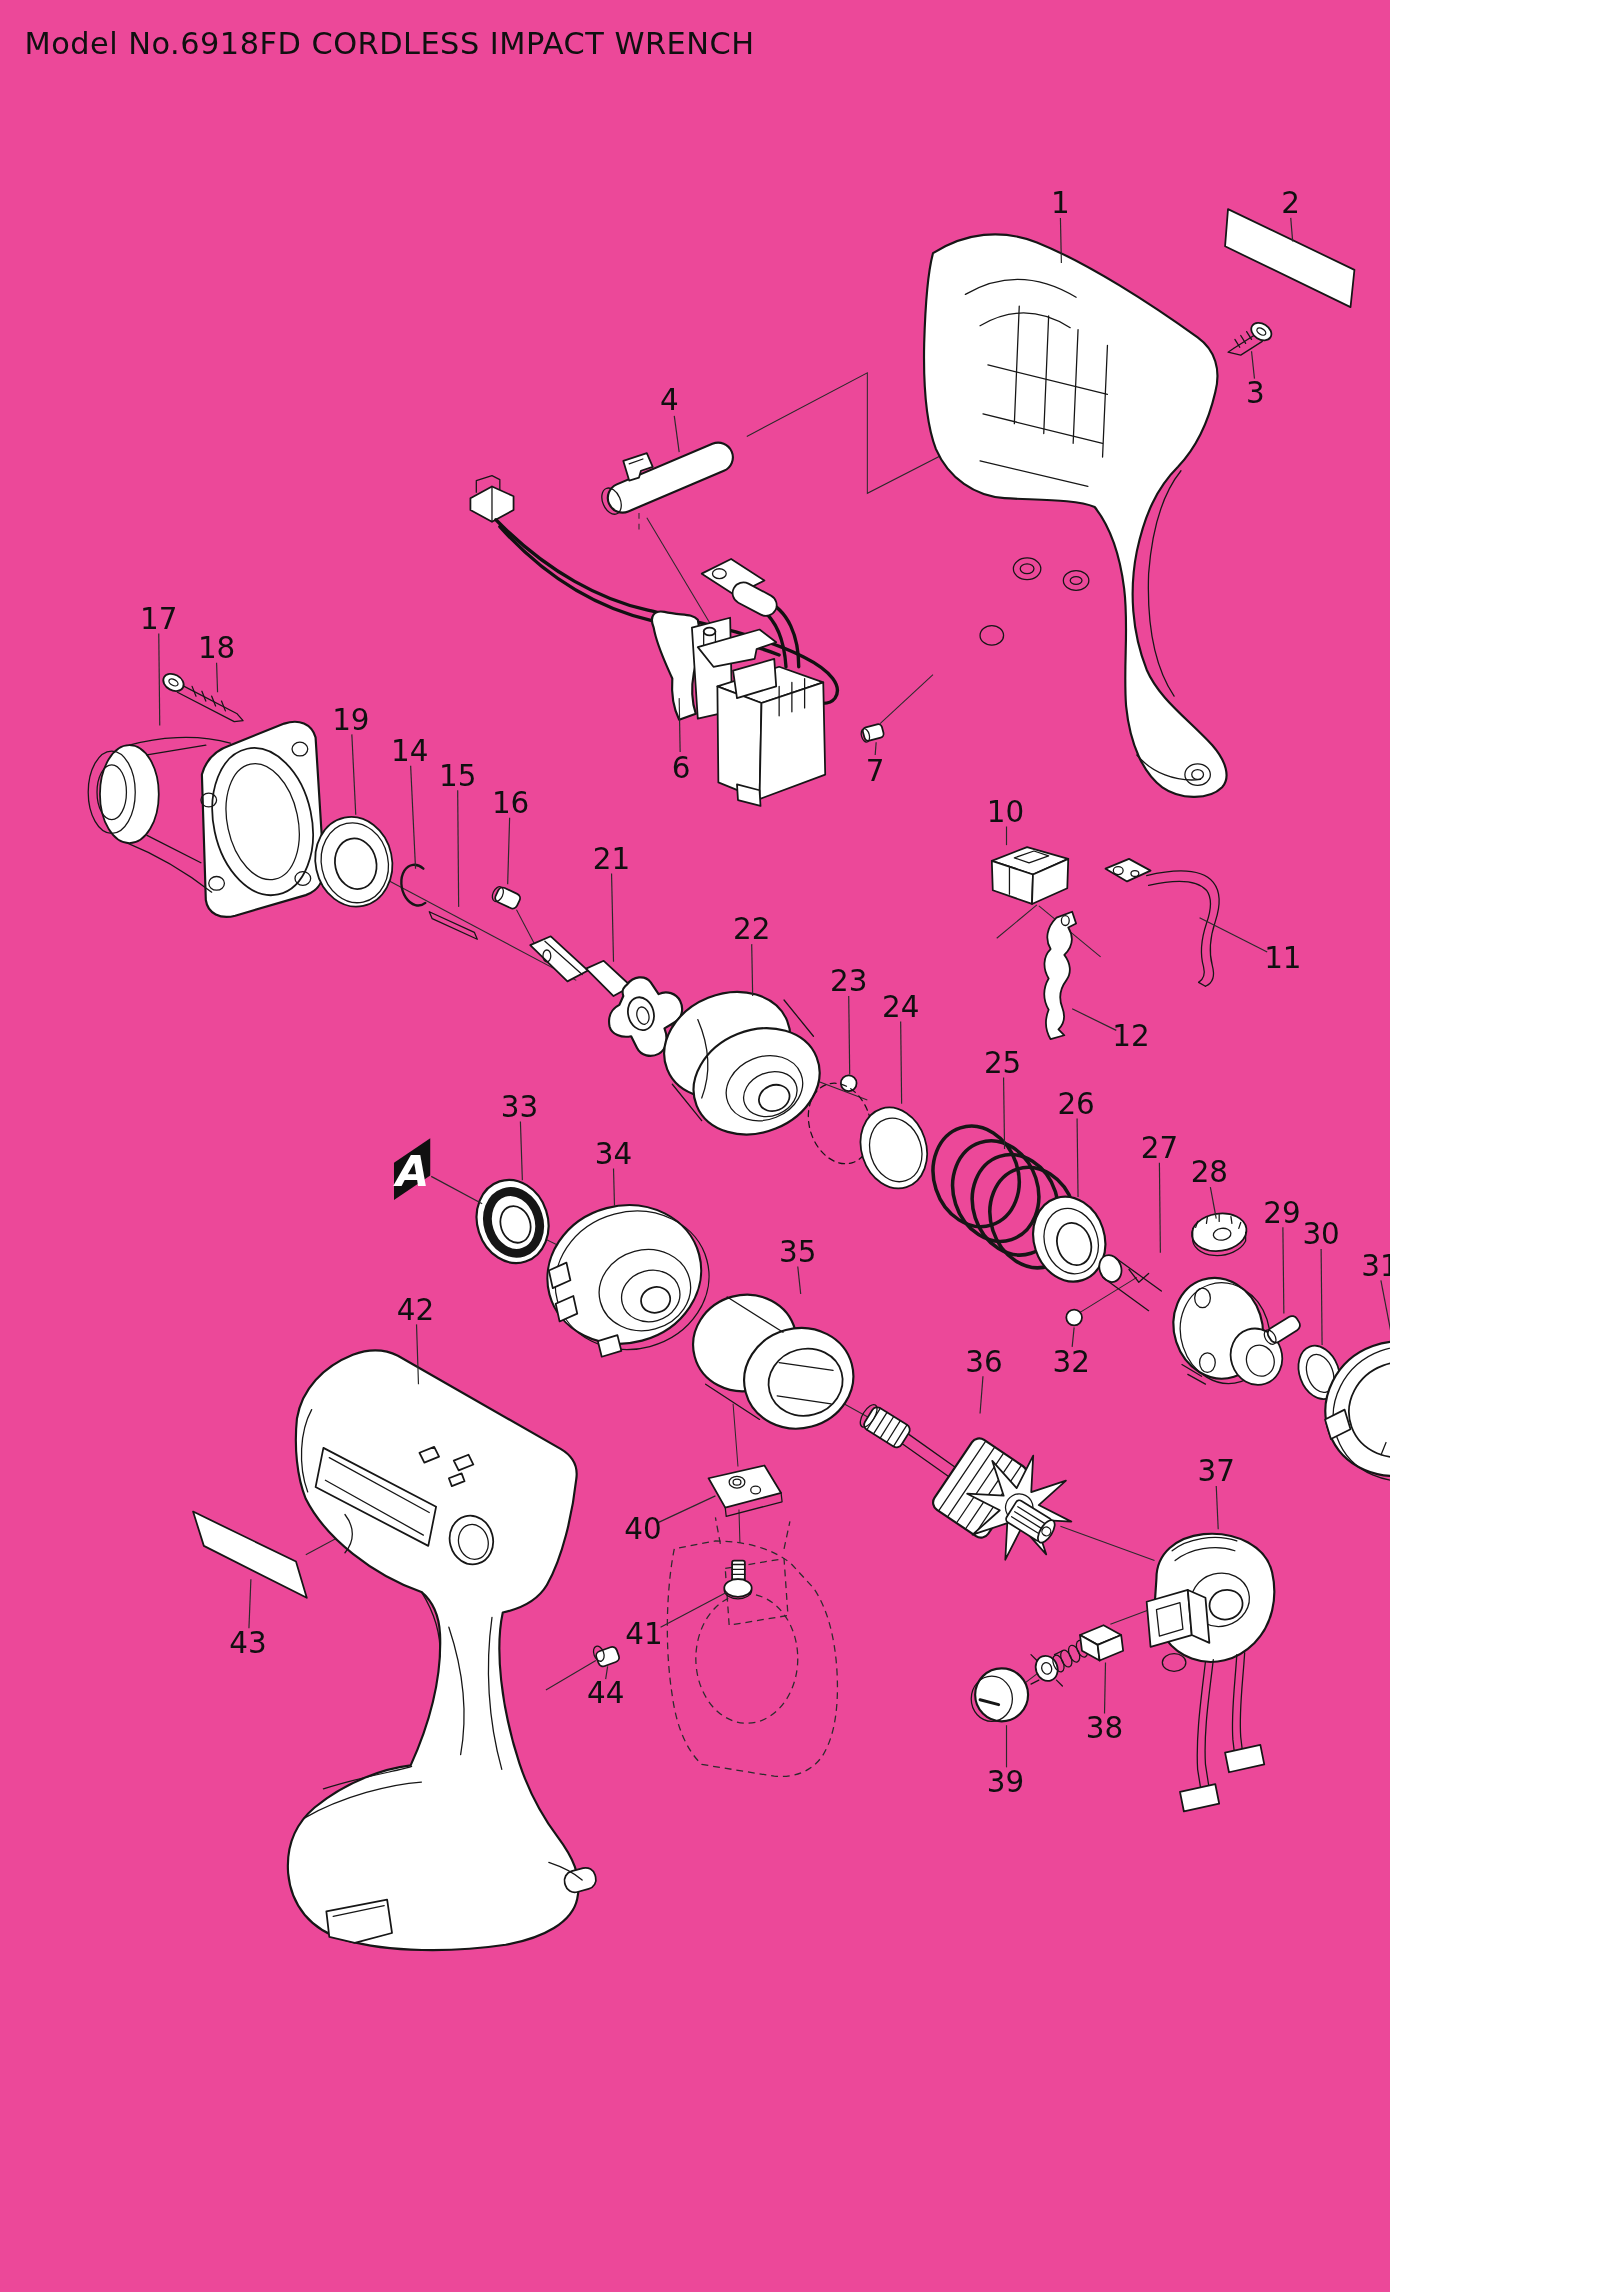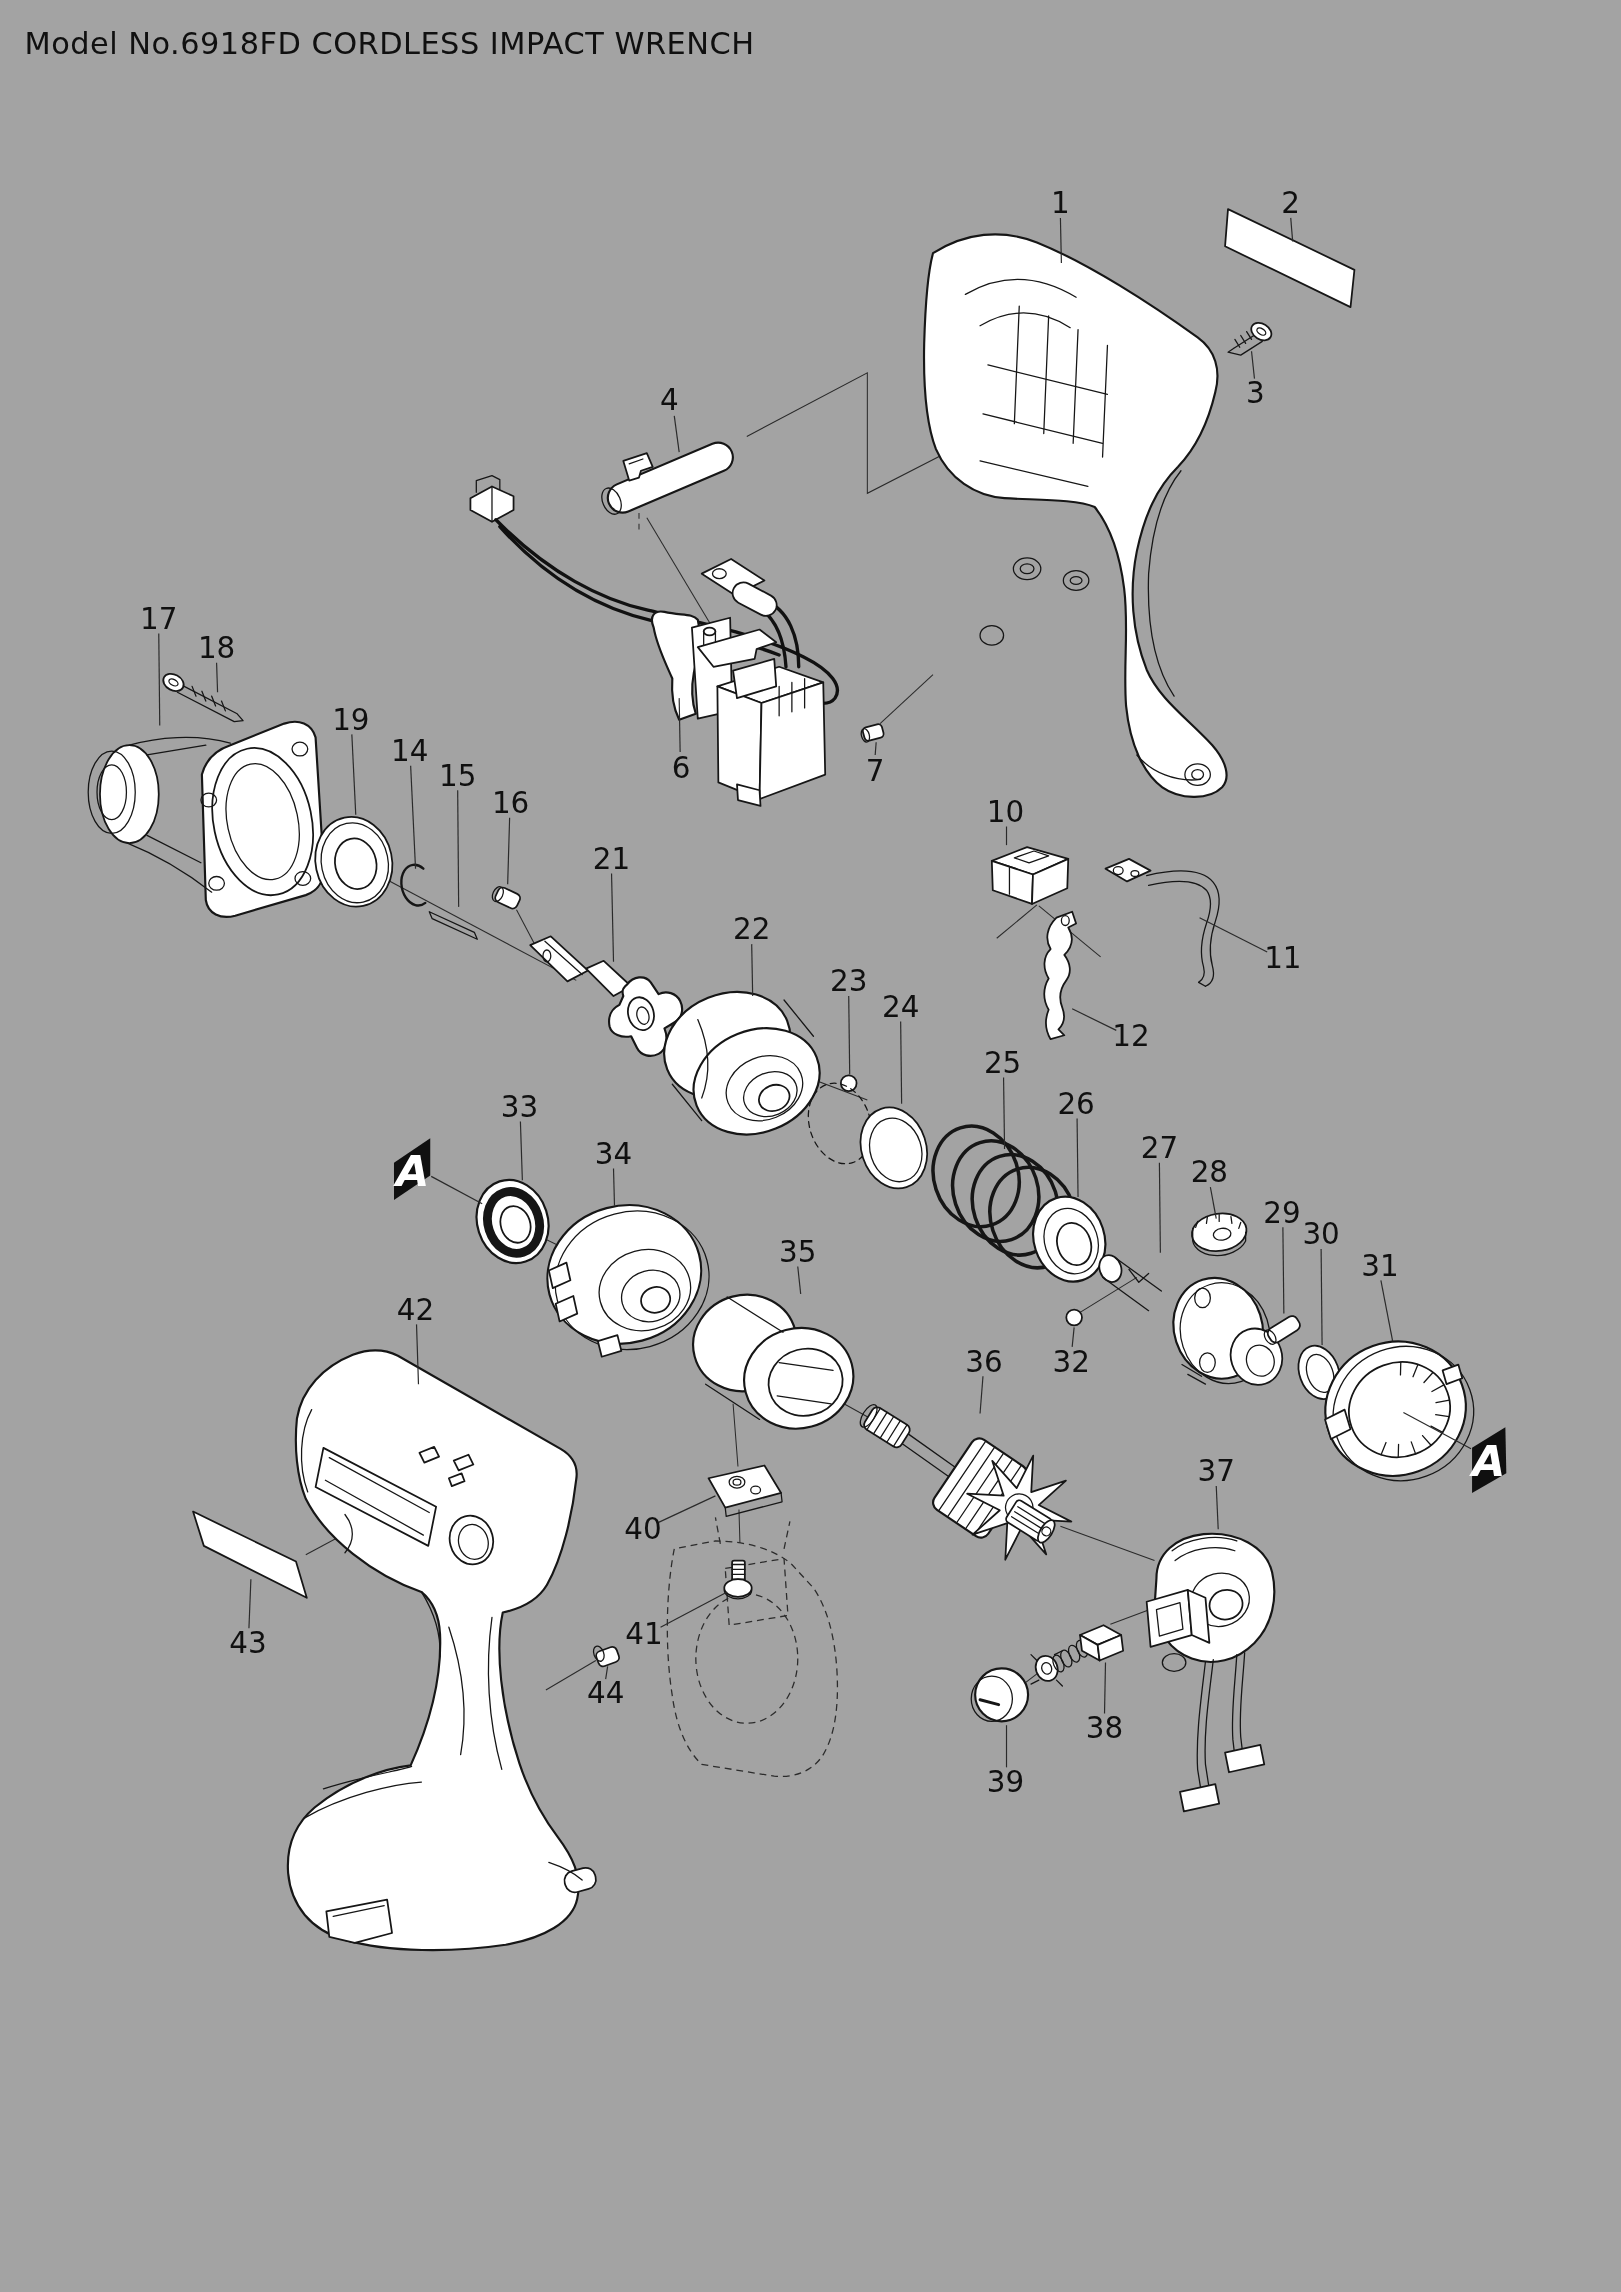--- a/index.html
+++ b/index.html
@@ -1,16 +1,16 @@
 <!DOCTYPE html>
 <html><head>
 <meta charset="utf-8">
 <style>
   html,body{margin:0;padding:0;background:#ffffff;}
-  .page{position:relative;width:1621px;height:2293px;background:#a3a3a3;overflow:hidden;
+  .page{position:relative;width:1390px;height:2293px;background:#ec4899;overflow:hidden;
         font-family:"DejaVu Sans","Liberation Sans",sans-serif;}
   svg{position:absolute;left:0;top:0;}
   .outline{fill:#ffffff;stroke:#161616;stroke-width:2.2;stroke-linejoin:round;stroke-linecap:round;}
   .outline2{fill:#ffffff;stroke:#161616;stroke-width:1.8;stroke-linejoin:round;stroke-linecap:round;}
   .detail{fill:none;stroke:#161616;stroke-width:1.3;stroke-linejoin:round;stroke-linecap:round;}
   .wire{fill:none;stroke:#111;stroke-width:3.4;stroke-linecap:round;}
   .thin{fill:none;stroke:#2a2a2a;stroke-width:1.05;}
   .leader{fill:none;stroke:#2a2a2a;stroke-width:1.2;}
   .dashedln{stroke-dasharray:6 5;}
   .hidden-part{fill:none;stroke:#2c2c2c;stroke-width:1.3;stroke-dasharray:7 5;stroke-linejoin:round;}

